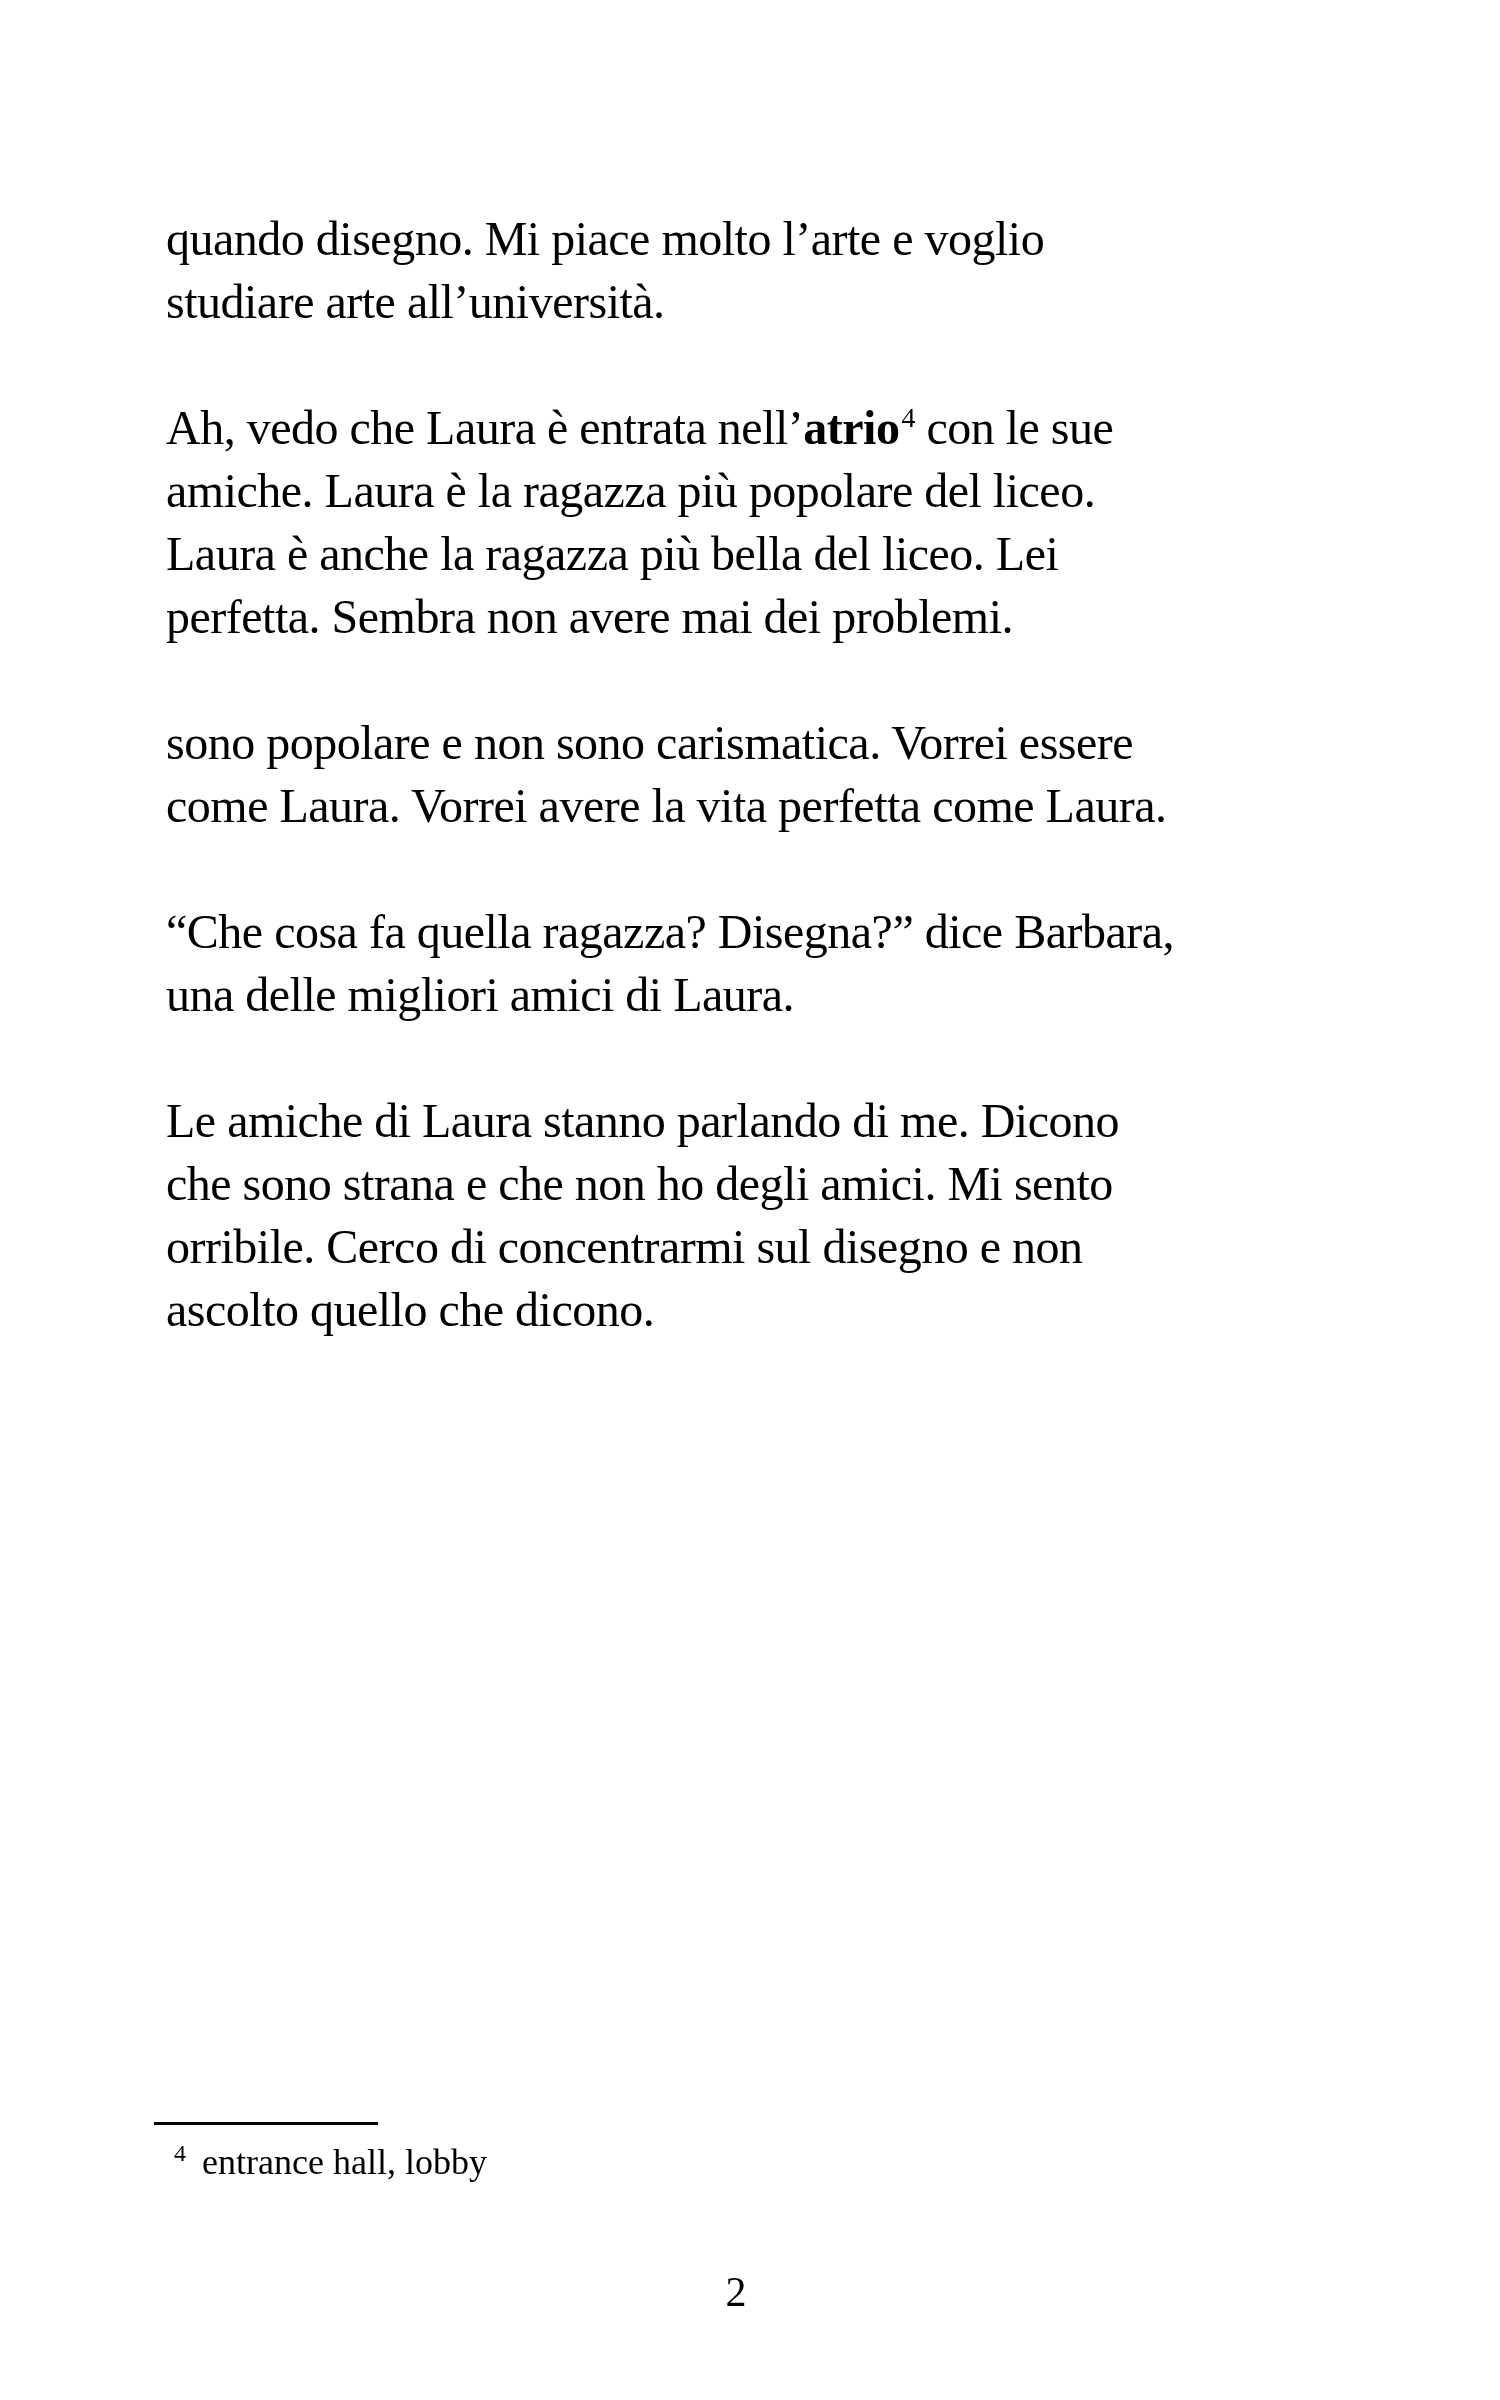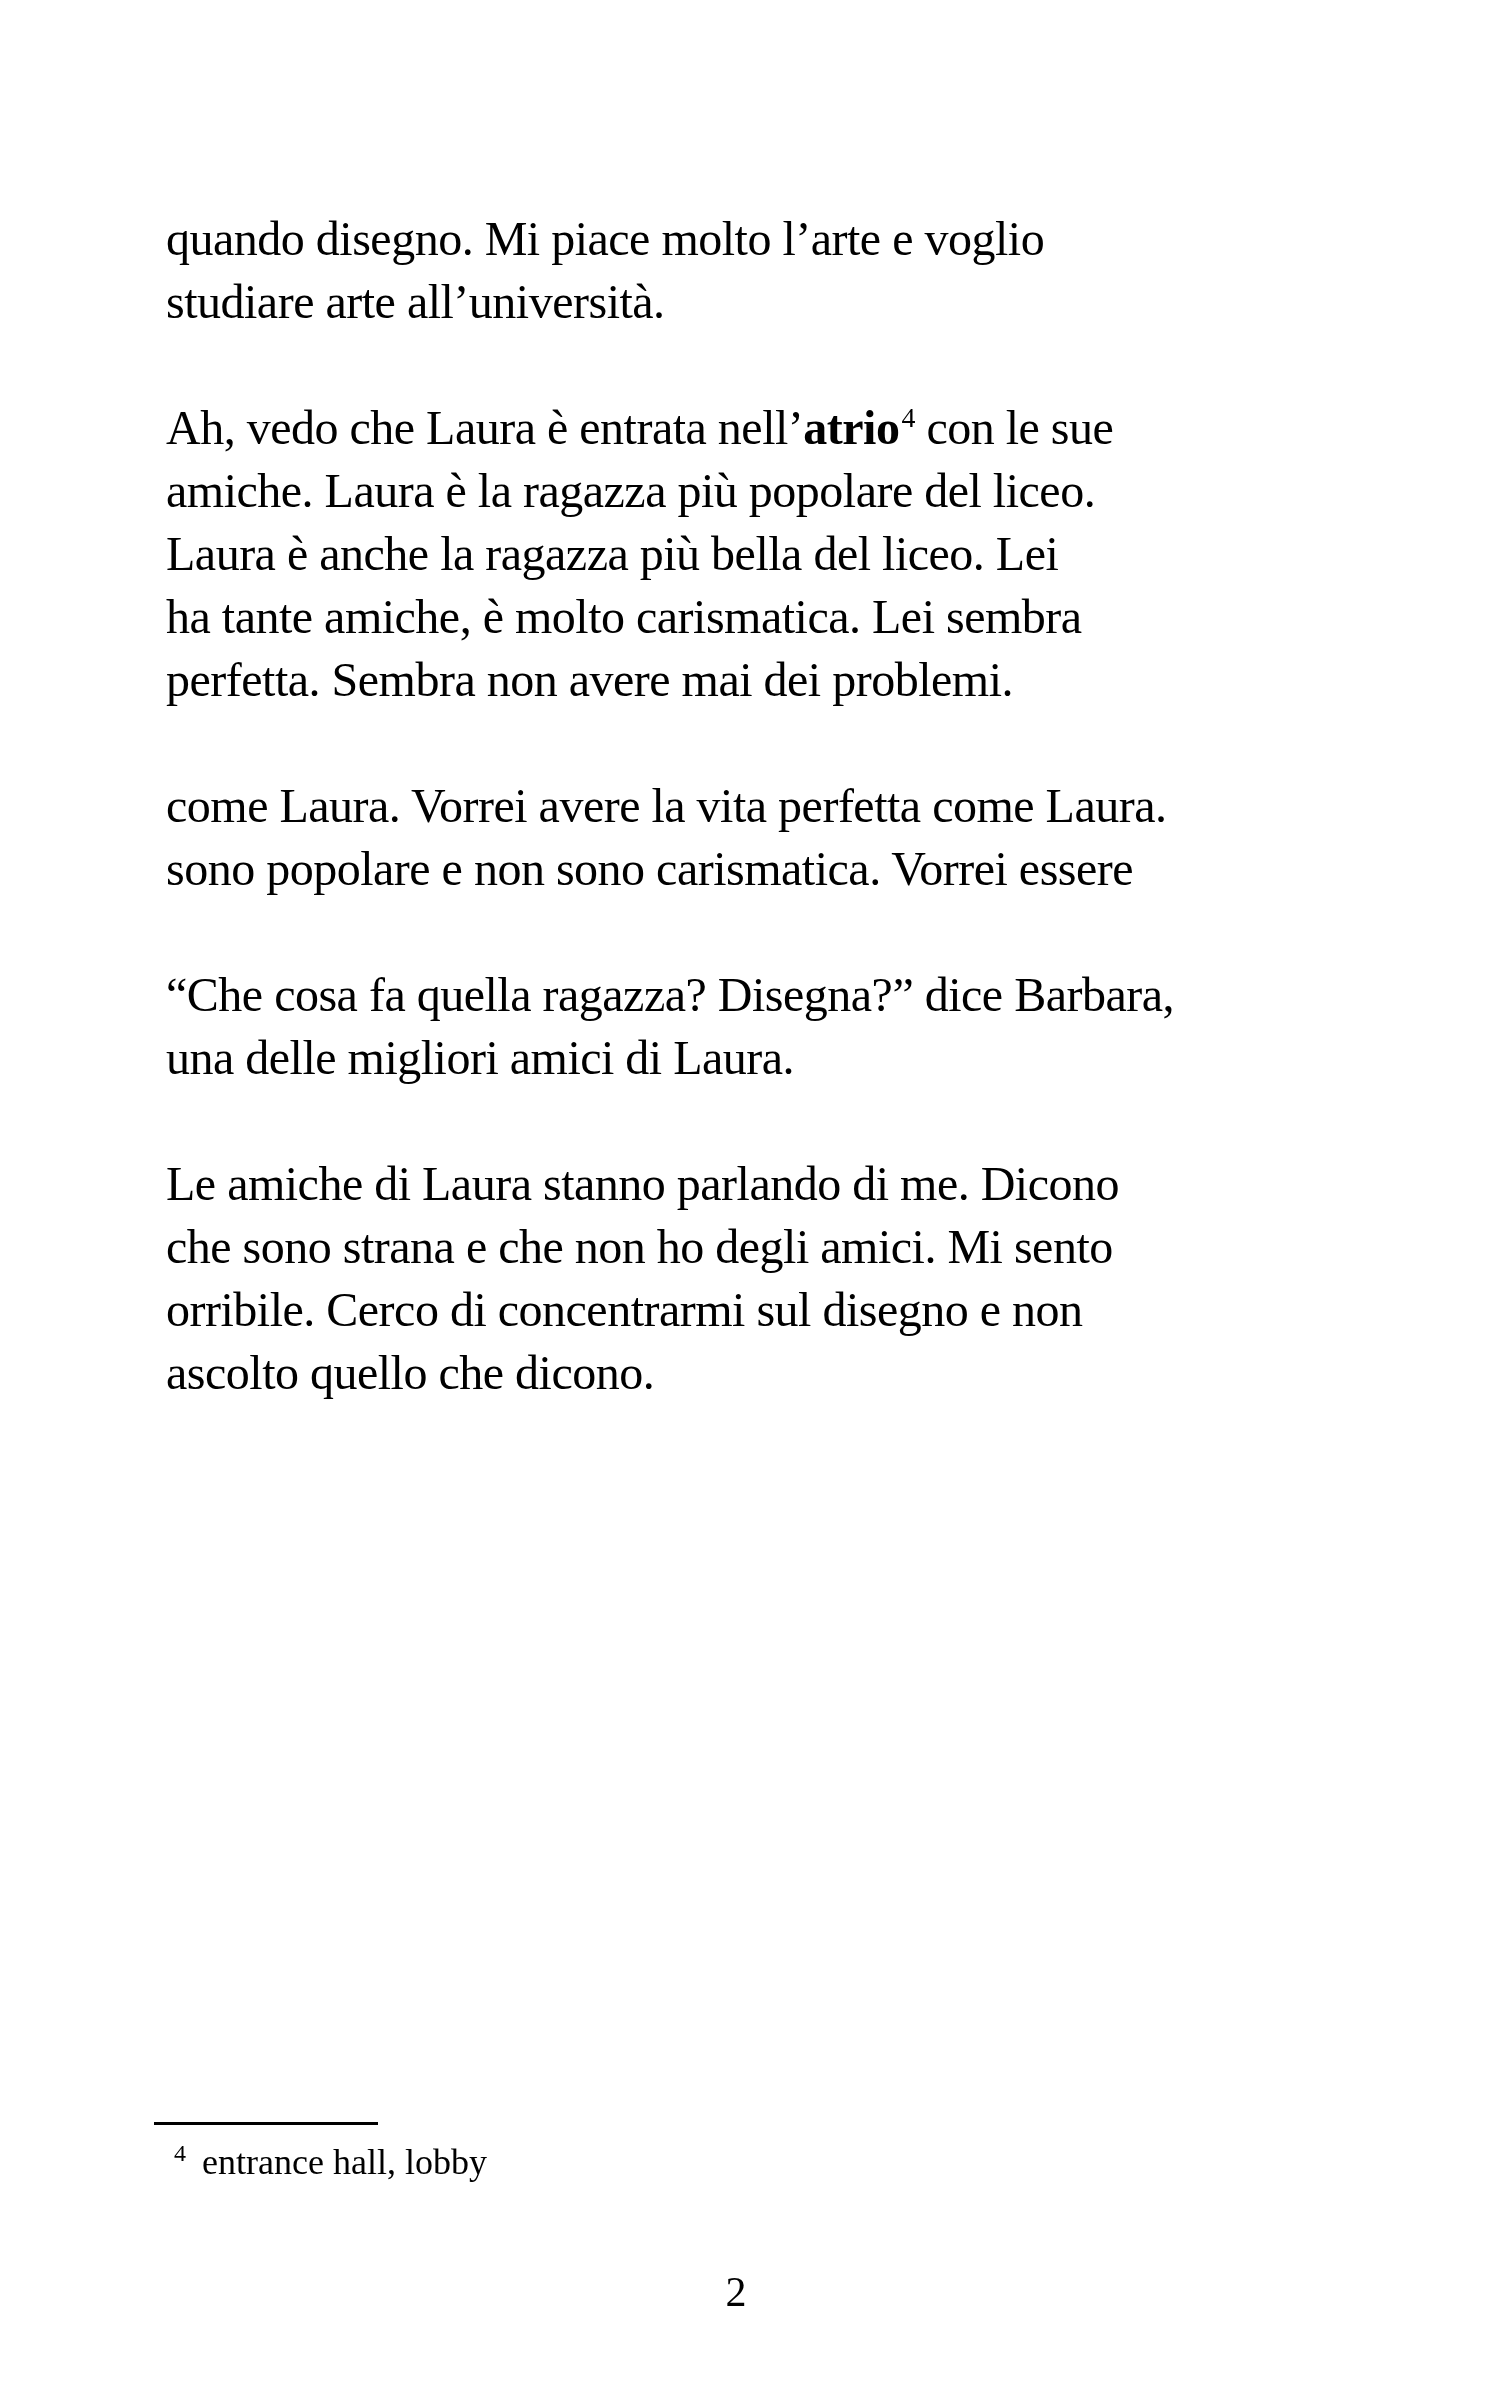--- a/index.html
+++ b/index.html
@@ -82,27 +82,26 @@
 
     <p class="para">
       <span class="line">quando disegno. Mi piace molto l’arte e voglio</span>
       <span class="line">studiare arte all’università.</span>
     </p>
 
     <p class="para">
       <span class="line"><span>Ah, vedo che Laura è entrata nell’</span><strong class="bold-term">atrio</strong><sup class="footnote-ref">4</sup><span> con le sue</span></span>
       <span class="line">amiche. Laura è la ragazza più popolare del liceo.</span>
       <span class="line">Laura è anche la ragazza più bella del liceo. Lei</span>
-      <span class="line">ha tante amiche, è molto carismatica. Lei sembra</span>
       <span class="line">perfetta. Sembra non avere mai dei problemi.</span>
     </p>
 
     <p class="para">
+      <span class="line">sono popolare e non sono carismatica. Vorrei essere</span>
       <span class="line">come Laura. Vorrei avere la vita perfetta come Laura.</span>
-      <span class="line">sono popolare e non sono carismatica. Vorrei essere</span>
     </p>
 
     <p class="para">
       <span class="line">“Che cosa fa quella ragazza? Disegna?” dice Barbara,</span>
       <span class="line">una delle migliori amici di Laura.</span>
     </p>
 
 
     <p class="para">
       <span class="line">Le amiche di Laura stanno parlando di me. Dicono</span>

